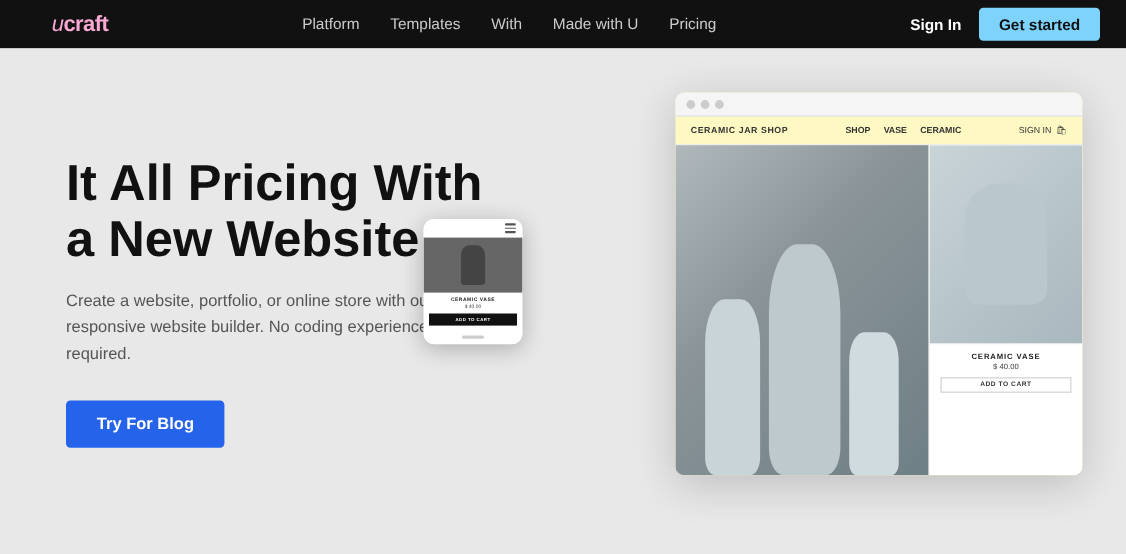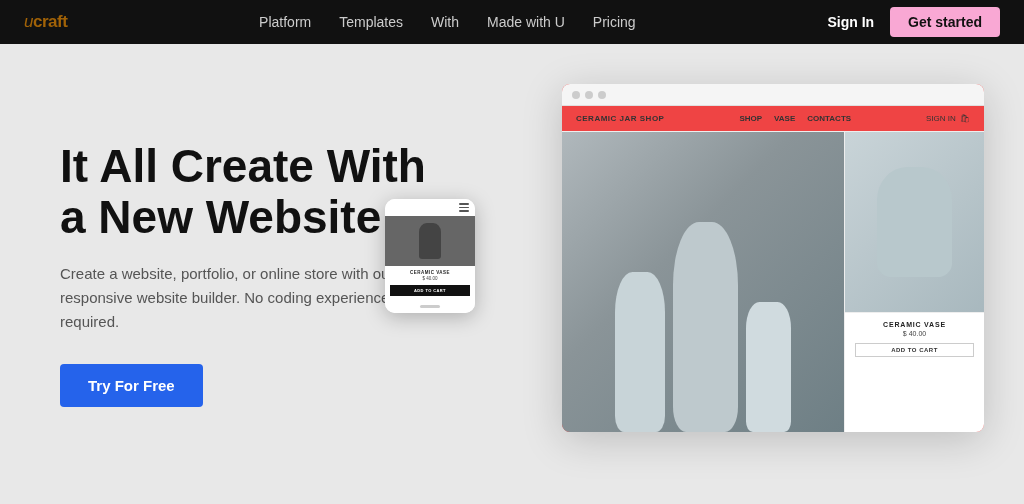--- a/index.html
+++ b/index.html
@@ -8,24 +8,25 @@
     
     .navbar {
       background: #111;
       height: 44px;
       display: flex;
       align-items: center;
       padding: 0 24px;
       justify-content: space-between;
     }
     .navbar-logo {
-      color: #a16207;
-      font-size: 17px;
+      color: #f9a8d4;
+      font-size: 20px;
       font-weight: 600;
       letter-spacing: -0.5px;
+      margin-left: 23px;
     }
     .navbar-logo span { font-style: italic; font-weight: 300; }
     .nav-links {
       display: flex;
       gap: 28px;
       list-style: none;
     }
     .nav-links li a {
       color: #ccc;
       text-decoration: none;
@@ -38,21 +39,21 @@
     }
     .sign-in-btn {
       color: #fff;
       background: transparent;
       border: none;
       font-size: 14px;
       font-weight: 600;
       cursor: pointer;
     }
     .get-started-btn {
-      background: #f9a8d4;
+      background: #7dd3fc;
       color: #111;
       border: none;
       padding: 7px 18px;
       border-radius: 4px;
       font-size: 14px;
       font-weight: 600;
       cursor: pointer;
     }
 
     
@@ -92,22 +93,22 @@
       font-size: 15px;
       font-weight: 600;
       cursor: pointer;
     }
 
     
     .browser-mockup {
       position: absolute;
       right: 40px;
       top: 40px;
-      width: 422px;
-      background: #ef4444;
+      width: 370px;
+      background: #fef9c3;
       border-radius: 8px;
       box-shadow: 0 8px 40px rgba(0,0,0,0.18);
       overflow: hidden;
     }
     .browser-bar {
       background: #f5f5f5;
       height: 22px;
       display: flex;
       align-items: center;
       padding: 0 10px;
@@ -320,41 +321,41 @@
   </ul>
   <div class="nav-right">
     <button class="sign-in-btn">Sign In</button>
     <button class="get-started-btn">Get started</button>
   </div>
 </nav>
 
 <section class="hero">
   <div class="hero-text">
     <h1 class="hero-title">
-      <span>It All Create With</span><br>
+      <span>It All Pricing With</span><br>
       <span>a New Website</span>
     </h1>
     <p class="hero-subtitle">Create a website, portfolio, or online store with our responsive website builder. No coding experience required.</p>
-    <button class="try-free-btn">Try For Free</button>
+    <button class="try-free-btn">Try For Blog</button>
   </div>
 
   <div class="browser-mockup">
     <div class="browser-bar">
       <div class="browser-dot"></div>
       <div class="browser-dot"></div>
       <div class="browser-dot"></div>
     </div>
     <div class="browser-content">
 
       <div class="site-nav">
         <span class="site-nav-logo">CERAMIC JAR SHOP</span>
         <div class="site-nav-links">
           <span>SHOP</span>
           <span>VASE</span>
-          <span>CONTACTS</span>
+          <span>CERAMIC</span>
         </div>
         <div class="site-nav-right">
           <span>SIGN IN</span>
           <span>🛍</span>
         </div>
       </div>
 
       <div class="product-area">
         <div class="product-main-img">
           <div class="vase-group">

